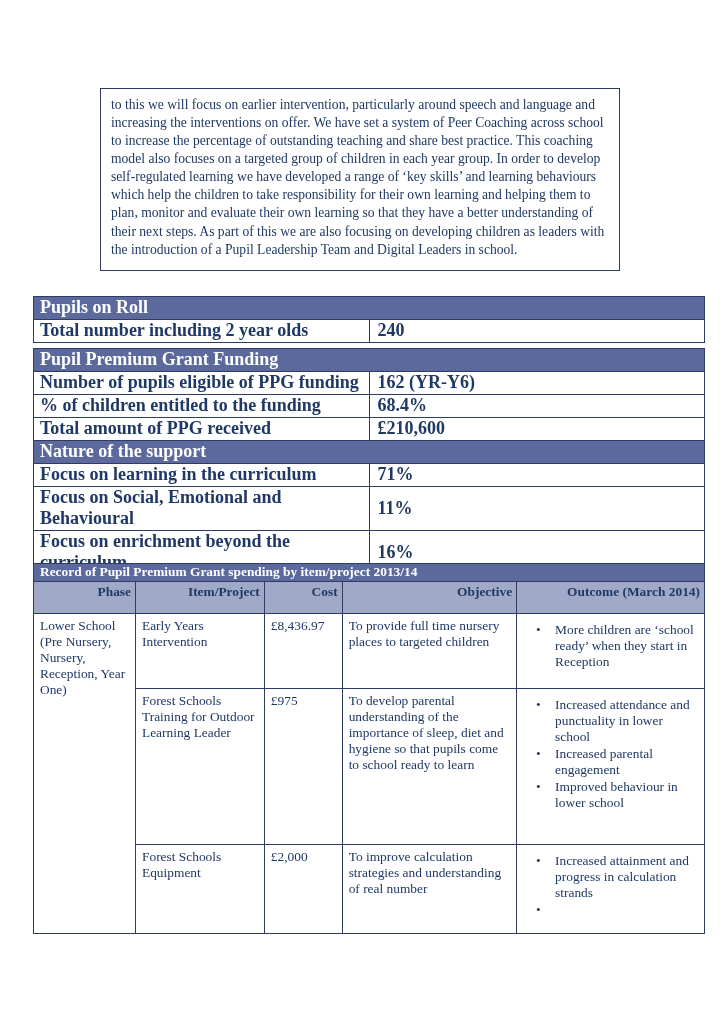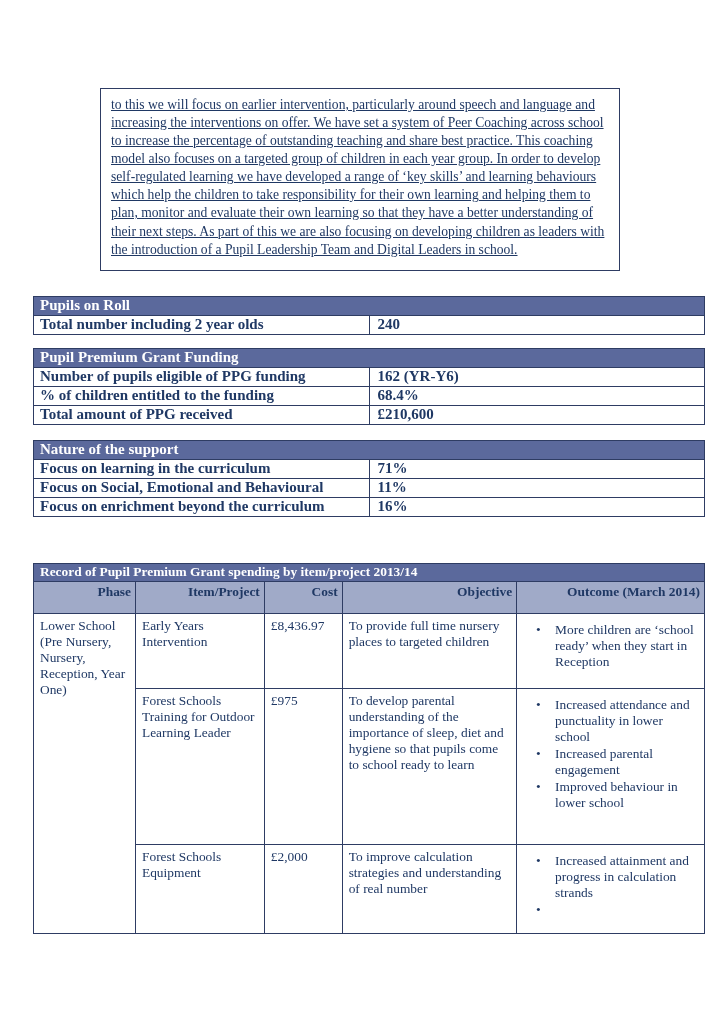--- a/index.html
+++ b/index.html
@@ -18,32 +18,31 @@
     color:var(--text);
     overflow:hidden;
   }
   .page{position:relative;width:723px;height:1024px;}
 
   
   .intro-box{
     position:absolute;left:100px;top:88px;width:520px;min-height:183px;
     border:1px solid var(--border);
     padding:7px 10px 8px 10px;
-    text-decoration:underline;
   }
   .intro-box p{
     margin:0;font-size:13.6px;line-height:1.33;color:var(--text);
   }
 
   
   table{border-collapse:collapse;table-layout:fixed;}
   td,th{border:1px solid var(--border);vertical-align:top;}
 
   
-  .kv{position:absolute;left:33px;width:672px;font-size:15px;font-weight:bold;}
+  .kv{position:absolute;left:33px;width:672px;font-size:18px;font-weight:bold;}
   .kv .titlebar td{
     background:var(--header-bar);color:var(--title-text);
     height:18px;padding:0 0 1px 6px;vertical-align:middle;
   }
   .kv td.k{width:48.7%;padding:0 6px 1px 6px;height:18px;vertical-align:middle;}
   .kv td.v{padding:0 6px 1px 8px;vertical-align:middle;}
   .t-pupils{top:296px;}
   .t-funding{top:348px;}
   .t-nature{top:440px;}
 

